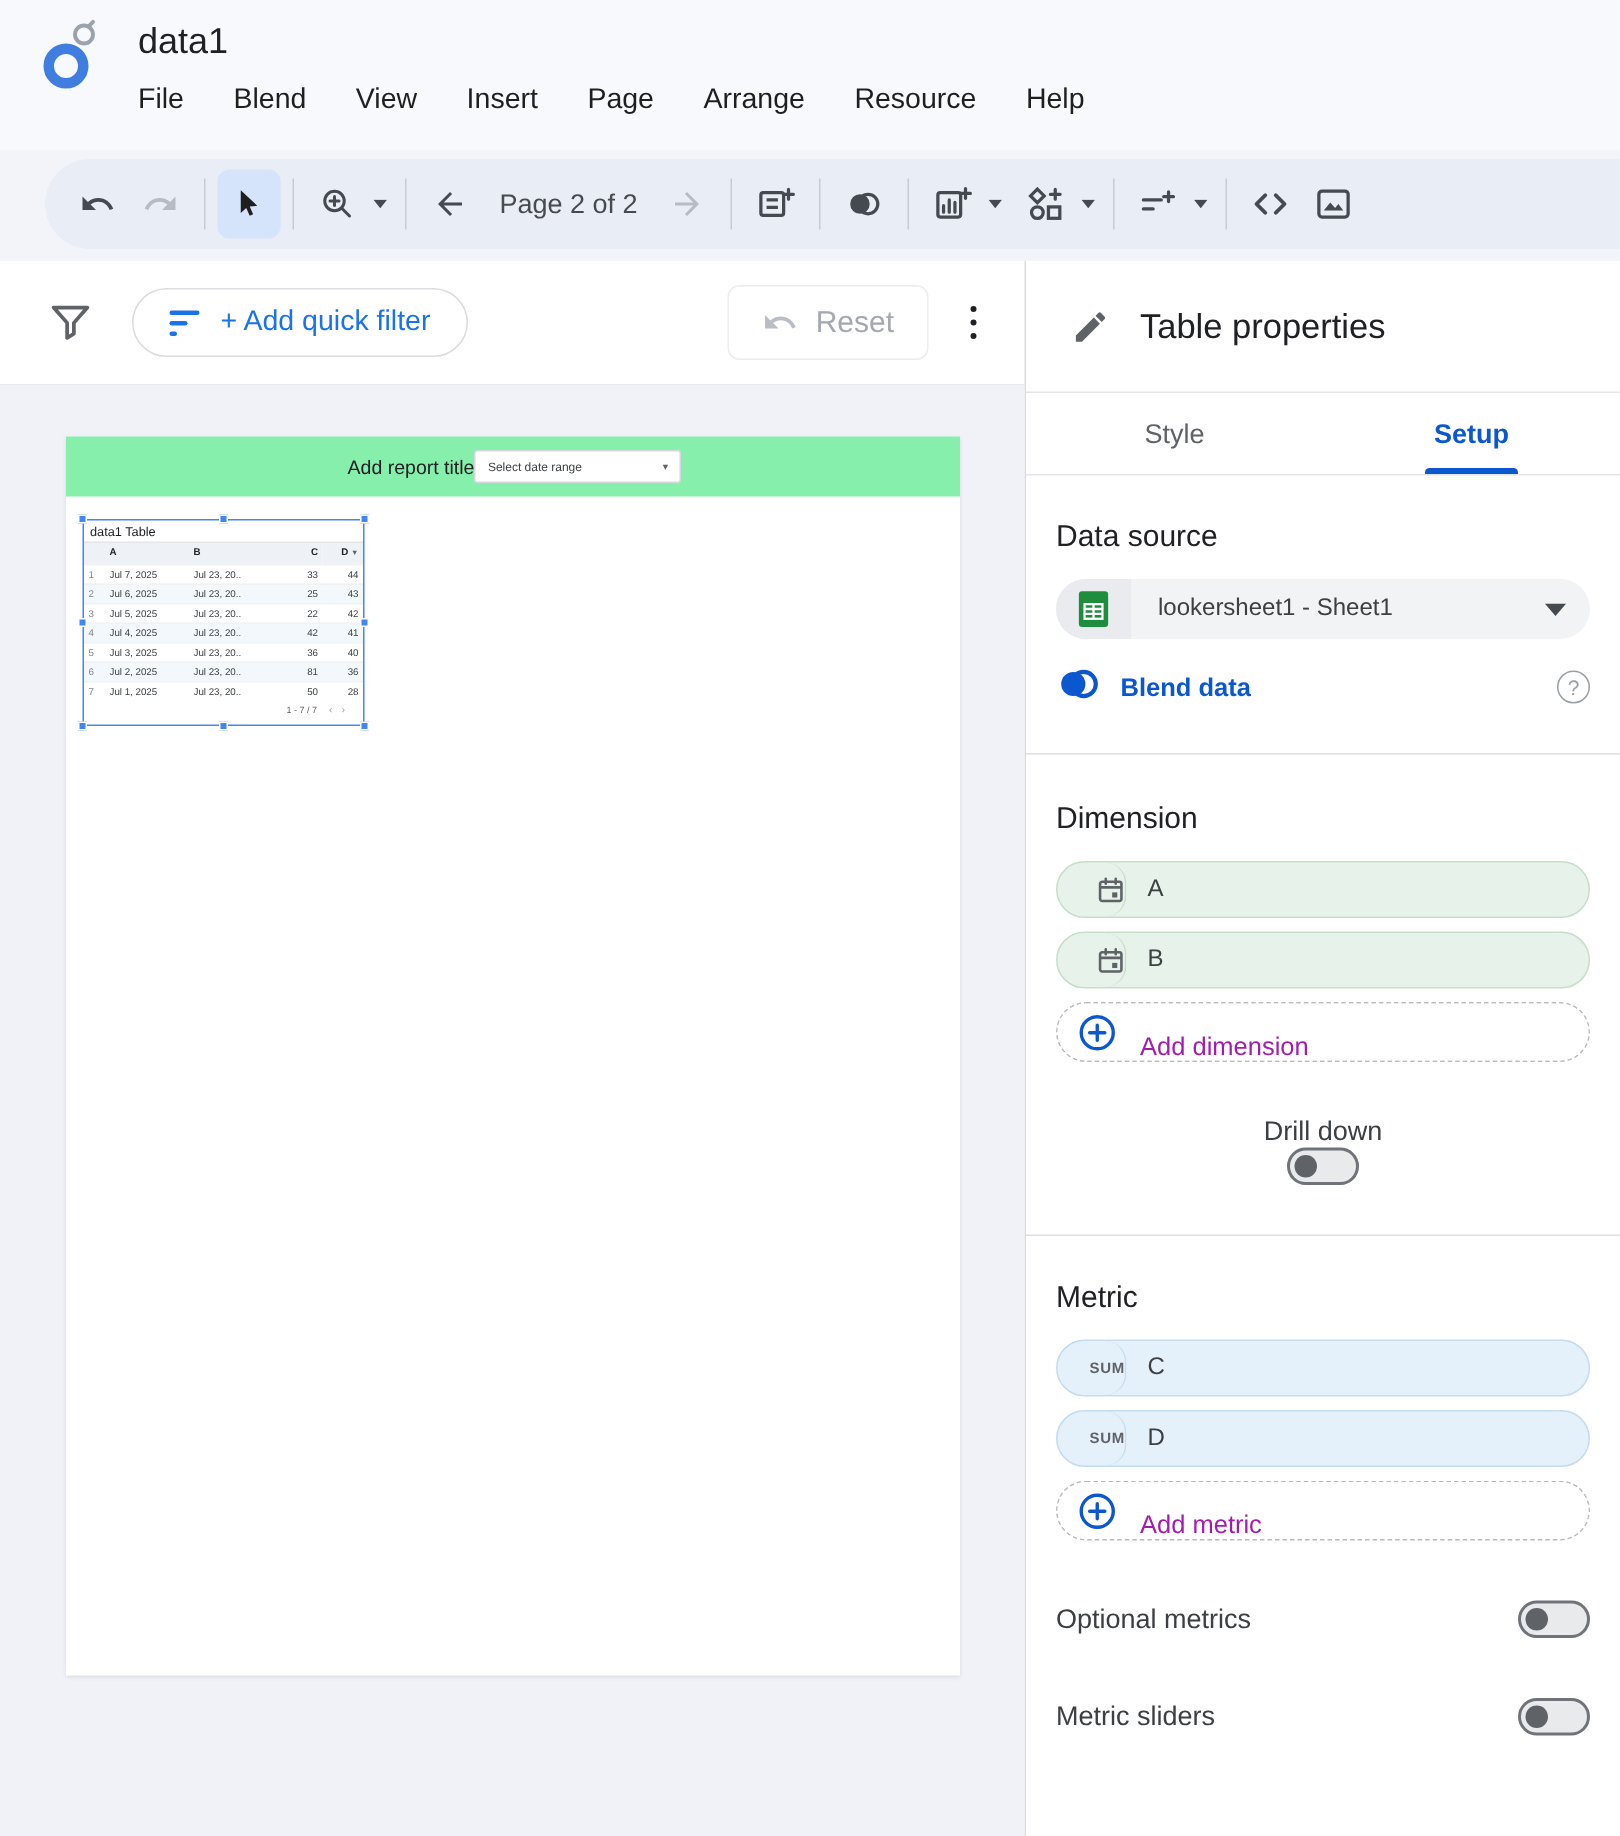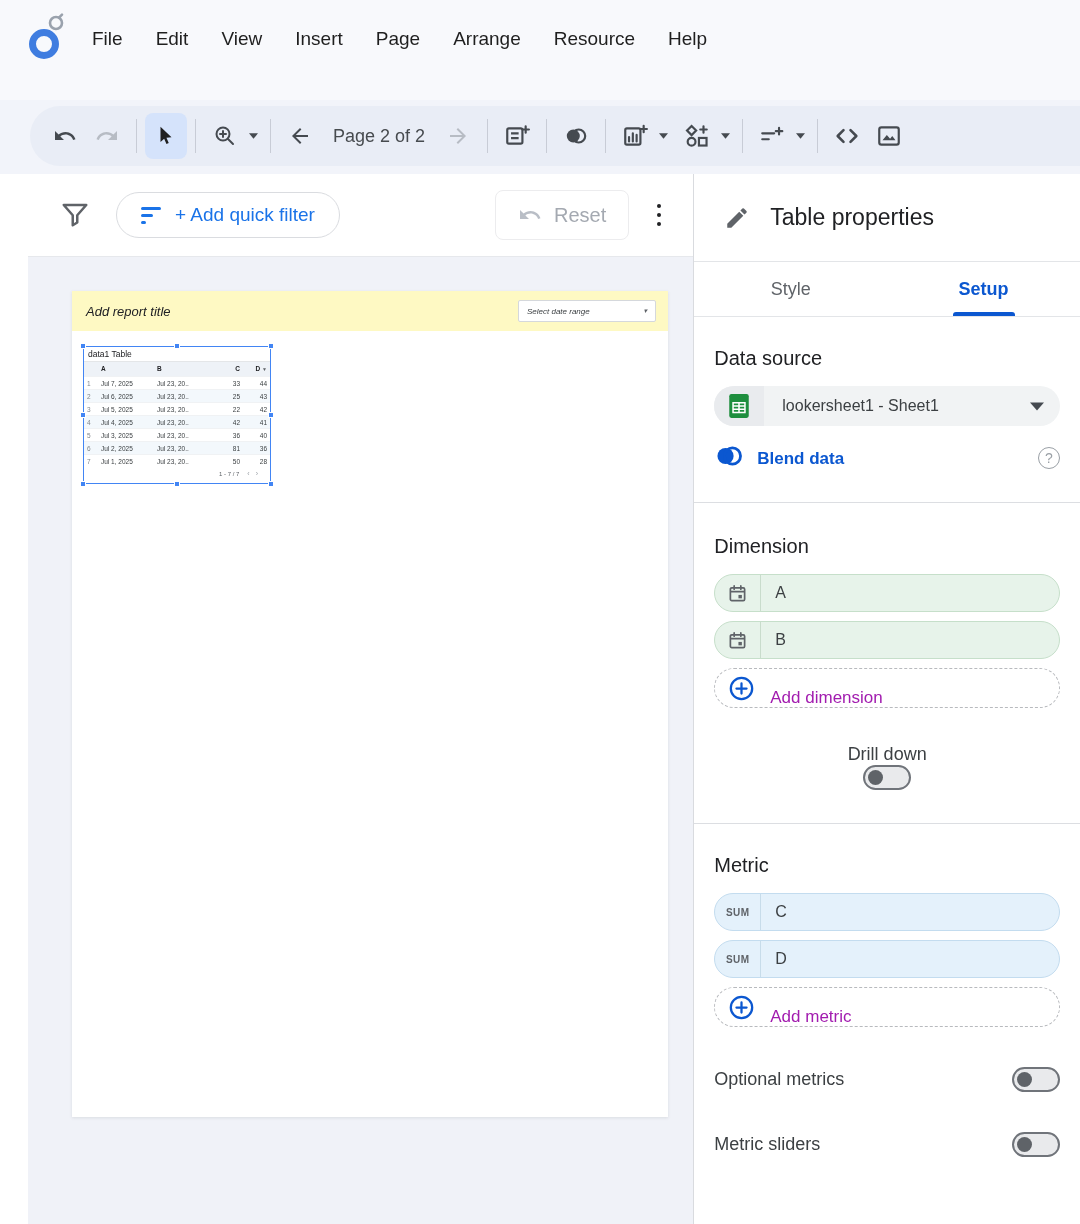--- a/index.html
+++ b/index.html
@@ -19,41 +19,41 @@
   .toolbar-pill { position:absolute; left:30px; right:-30px; top:6px; height:60px;
     background:#e9edf6; border-radius:30px; display:flex; align-items:center; padding:0 14px; }
   .tb-btn { width:42px; height:46px; display:flex; align-items:center; justify-content:center; border-radius:8px; }
   .tb-btn.selected { background:#d5e3fb; }
   .tb-div { width:1px; height:34px; background:#c8ccd6; margin:0 8px; }
   .tb-caret { width:14px; height:46px; display:flex; align-items:center; justify-content:center; margin-right:2px; }
   .page-label { font-size:18px; color:#474b4f; margin:0 12px; white-space:nowrap; }
   .tb-gap { width:4px; }
 
   
-  .main { display:flex; height:1050px;padding-left:28px; }
+  .main { display:flex; height:1050px; }
   .left { width:683px; display:flex; flex-direction:column; }
 
   
   .filterbar { height:83px; background:#fff; border-bottom:1px solid #e6e8ec; display:flex; align-items:center; padding-left:32px; }
   .funnel { width:30px; height:30px; }
   .quick-filter { margin-left:26px; height:46px; border:1px solid #dadce0; border-radius:24px;
     display:flex; align-items:center; gap:14px; padding:0 24px; background:#fff; cursor:pointer; }
   .qf-icon { display:flex; flex-direction:column; gap:4px; align-items:flex-start; }
   .qf-icon i { display:block; height:3px; background:#1a73e8; border-radius:2px; }
   .quick-filter span.lbl { color:#1a73e8; font-size:19px; }
   .reset-btn { margin-left:auto; height:50px; border:1px solid #ececee; border-radius:8px;
     display:flex; align-items:center; gap:12px; padding:0 22px; background:#fff; color:#a4a9b1; font-size:20px; }
   .kebab { margin-left:22px; margin-right:26px; display:flex; flex-direction:column; gap:5px; padding:6px; }
   .kebab i { width:4px; height:4px; border-radius:50%; background:#202124; display:block; }
 
   
   .canvas { flex:1; background:#f0f2f8; position:relative; }
   .page { position:absolute; left:44px; top:34px; width:596px; height:826px; background:#fff;
     box-shadow:0 1px 3px rgba(60,64,67,.12); }
-  .page-header { height:40px; background:#fef9c3; display:flex; align-items:center; justify-content:space-between; padding:0 12px 0 14px;font-style:italic; }
+  .page-header { height:40px; background:#86efac; display:flex; align-items:center; justify-content:center; padding:0 12px 0 14px; }
   .report-title { font-size:13px; color:#202124; }
   .date-range { width:138px; height:22px; background:#fff; border:1px solid #d5d8dc; border-radius:2px;
     display:flex; align-items:center; justify-content:space-between; padding:0 8px; }
   .date-range .txt { font-size:8px; color:#3c4043; }
   .date-range .tri { font-size:7px; color:#5f6368; }
 
   
   .tbl { position:absolute; left:11px; top:55px; width:188px; height:138px; background:#fff;
     border:1.5px solid #4285f4; }
   .handle { position:absolute; width:6px; height:6px; background:#4285f4; border:1px solid #fff; z-index:3; }
@@ -88,21 +88,21 @@
   .src-name { flex:1; padding-left:18px; font-size:16px; color:#3c4043; }
   .src-caret { margin-right:16px; }
   .blend-row { margin-top:17px; display:flex; align-items:flex-end; gap:13px; }
   .blend-lbl { color:#0b57d0; font-size:17px; font-weight:bold; }
   .help { margin-left:auto; width:22px; height:22px; border:1.5px solid #9aa0a6; border-radius:50%;
     color:#9aa0a6; font-size:14px; display:flex; align-items:center; justify-content:center; }
   .sec-div { height:1px; background:#dcdee2; margin:33px -20px 0 -20px; }
   .pill { margin-top:9px; height:38px; border-radius:19px; display:flex; align-items:center; overflow:hidden; }
   .pill.green { background:#e7f3ea; border:1px solid #c6dfca; }
   .pill.blue  { background:#e4f1fb; border:1px solid #c3dcef; }
-  .pill-seg { width:46px; align-self:stretch; display:flex; align-items:center; justify-content:center; }
+  .pill-seg { width:46px; align-self:stretch; display:flex; align-items:center; justify-content:flex-end;border-radius:14px; }
   .pill.green .pill-seg { border-right:1px solid #c9dccc; }
   .pill.blue  .pill-seg { border-right:1px solid #c7dcea; }
   .sum-txt { font-size:10px; font-weight:bold; color:#5f6368; letter-spacing:.5px; }
   .pill-lbl { padding-left:14px; font-size:16px; color:#3c4043; }
   .dash-pill { margin-top:9px; height:40px; border:1.5px dashed #b8babe; border-radius:21px;
     display:flex; align-items:center; gap:15px; padding-left:13px; }
   .dash-lbl { font-size:17px; color:#a21caf;margin-top:20px; }
   .toggle-row { display:flex; align-items:center; justify-content:space-between; }
   .toggle-lbl { font-size:18px; color:#3c4043; }
   .toggle { width:48px; height:25px; border:2px solid #70747a; border-radius:14px; background:#e9eaec; position:relative; }
@@ -112,23 +112,24 @@
 </head>
 <body>
 
 <header class="topbar">
   <svg class="logo" viewBox="0 0 46 50">
     <circle cx="30" cy="11" r="6" fill="none" stroke="#9aa2ad" stroke-width="2.6"></circle>
     <path d="M33 5.7 L36 2.6" stroke="#9aa2ad" stroke-width="2.6" fill="none" stroke-linecap="round"></path>
     <circle cx="18" cy="32" r="11.5" fill="none" stroke="#3f7de0" stroke-width="7"></circle>
   </svg>
   <div class="title-block">
+    <div class="doc-title">data1</div>
     <nav class="menu-row">
       <span class="menu-item">File</span>
-      <span class="menu-item">Edit</span>
+      <span class="menu-item">Blend</span>
       <span class="menu-item">View</span>
       <span class="menu-item">Insert</span>
       <span class="menu-item">Page</span>
       <span class="menu-item">Arrange</span>
       <span class="menu-item">Resource</span>
       <span class="menu-item">Help</span>
     </nav>
   </div>
 </header>
 

